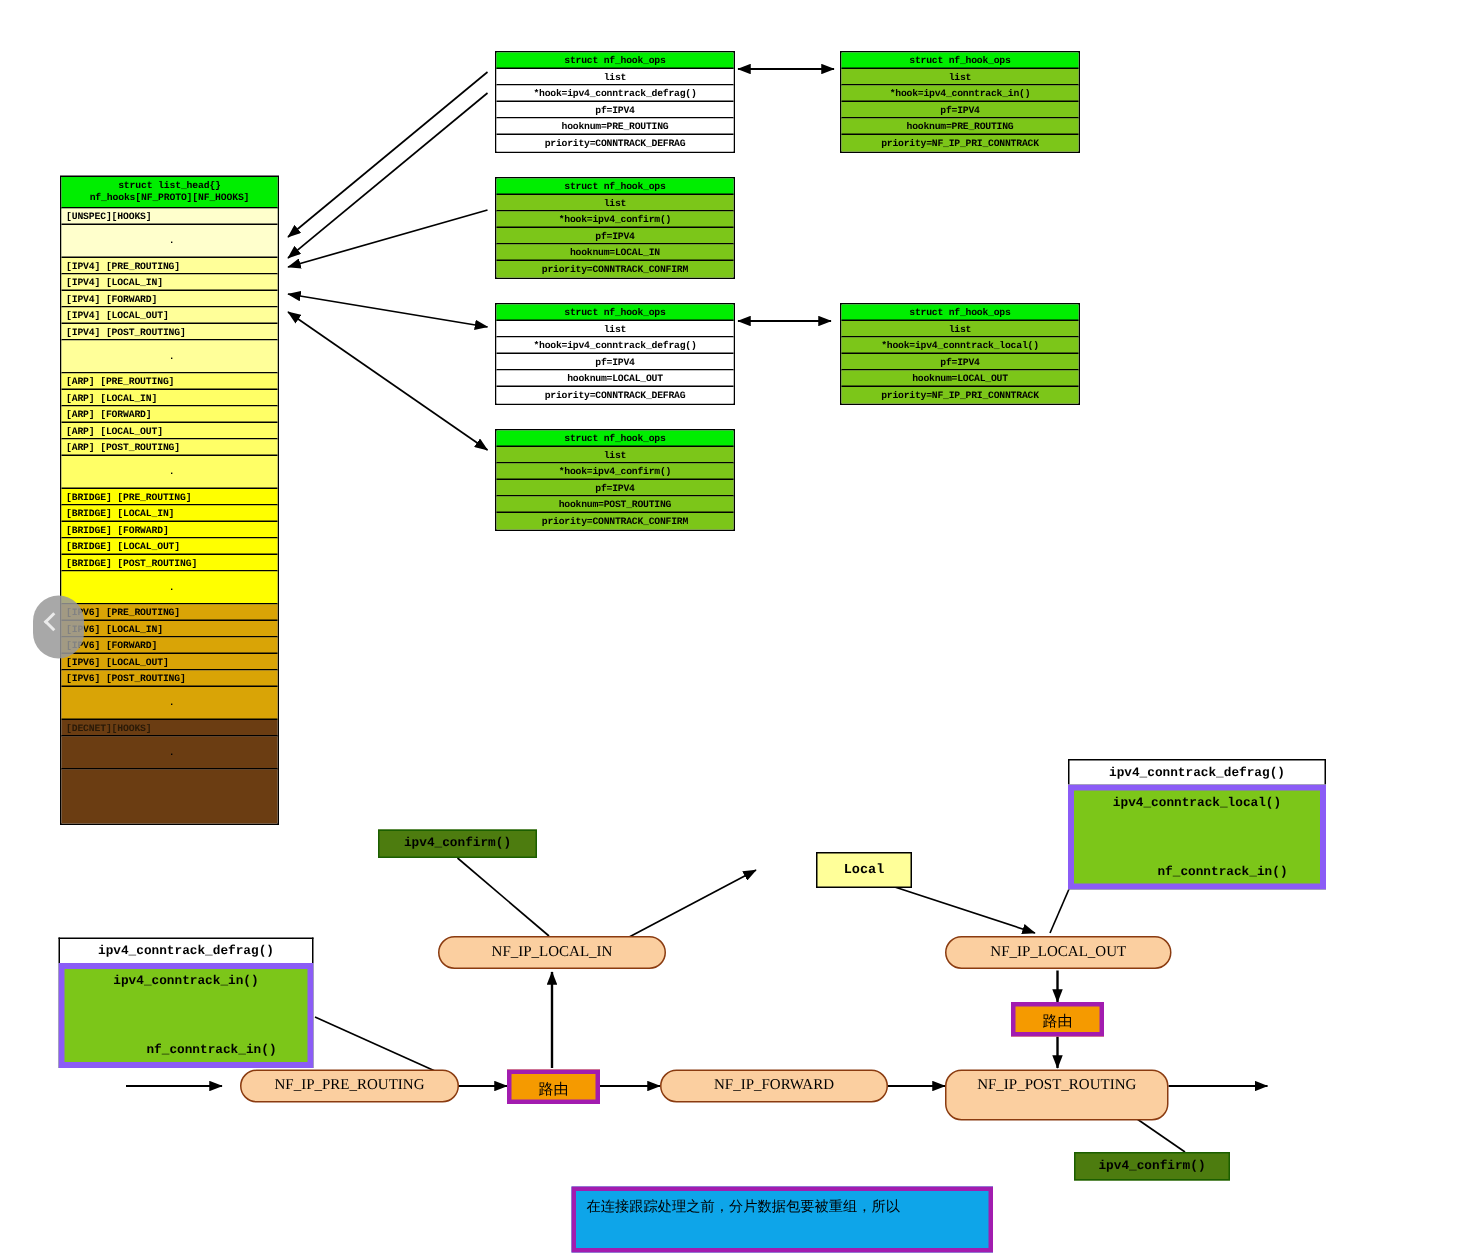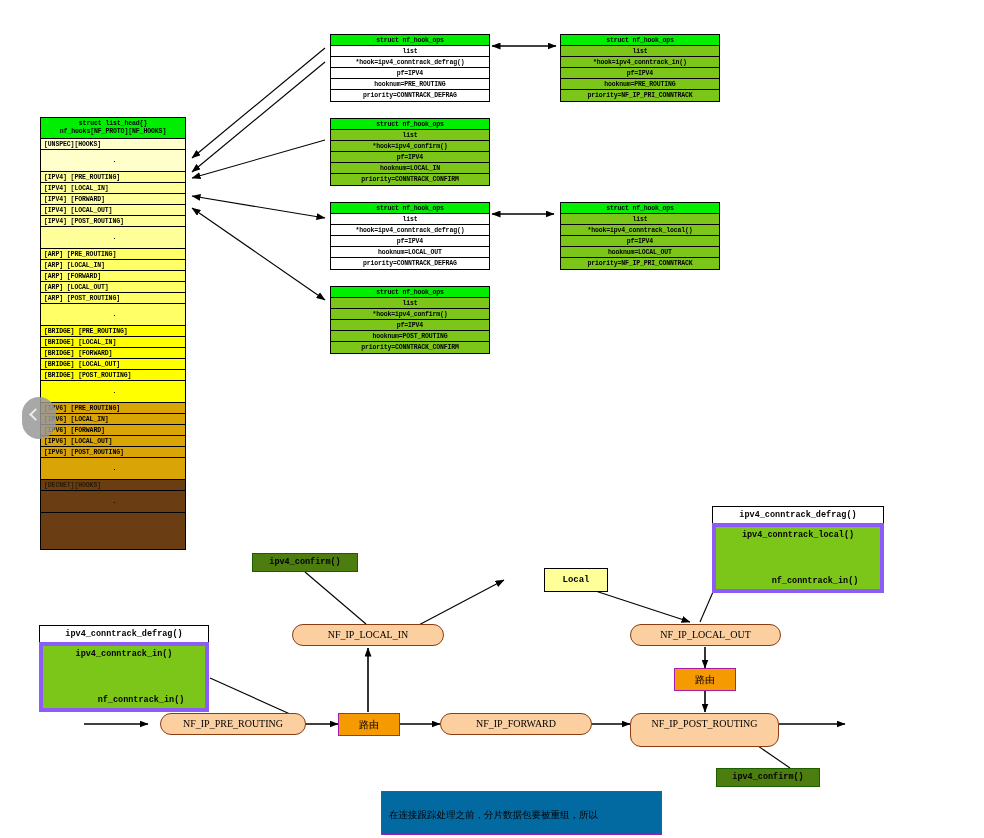--- a/index.html
+++ b/index.html
@@ -59,39 +59,39 @@
   .ops.green .t { background:#00ee00; }
 
   
   .pill {
     position:absolute; border:1px solid #8a3b10; border-radius:11px;
     background:#fbcfa0; text-align:center;
     font-size:10px; color:#000; white-space:nowrap;
     font-family:"Liberation Serif","DejaVu Serif",serif;
   }
   .rbox {
-    position:absolute; border:1px solid #a21caf; background:#f59a00;
+    position:absolute; border:3px solid #a21caf; background:#f59a00;
     text-align:center; font-size:10px; color:#000; white-space:nowrap;
     font-family:"DejaVu Sans","Liberation Sans",sans-serif;
   }
   .greenbox {
     position:absolute; border:1px solid #1b5e00; background:#4d7c0f;
     font-family:"Liberation Mono","DejaVu Sans Mono",monospace;
     font-size:8.5px; font-weight:bold; color:#000; white-space:nowrap;
   }
   .localbox {
     position:absolute; border:1px solid #000; background:#ffff99;
     font-family:"Liberation Mono","DejaVu Sans Mono",monospace;
     font-size:9px; font-weight:bold; color:#000; text-align:center;
     white-space:nowrap;
   }
   .note {
-    position:absolute; border:1px solid #a21caf; background:#0369a1;
+    position:absolute; border:3px solid #a21caf; background:#0ea5e9;
     font-family:"DejaVu Sans","Liberation Sans",sans-serif;
-    font-size:9.5px; color:#000; line-height:16px; padding:15px 7px;
+    font-size:9.5px; color:#000; line-height:16px; padding:3px 7px;
   }
   .stack { position:absolute;text-align:center; }
   .stack .lineA, .stack .lineB {
     font-family:"Liberation Mono","DejaVu Sans Mono",monospace;
     font-size:8.5px; font-weight:bold; color:#000; white-space:nowrap;
     padding:3px 4px;
   }
   .stack .lineA { background:#ffffff; border:1px solid #000; border-bottom:none; }
   .stack .lineB { background:#7cc619; border:4px solid #8b5cf6; }
   .indent { display:block; padding-left:34px;margin-top:36px; }

